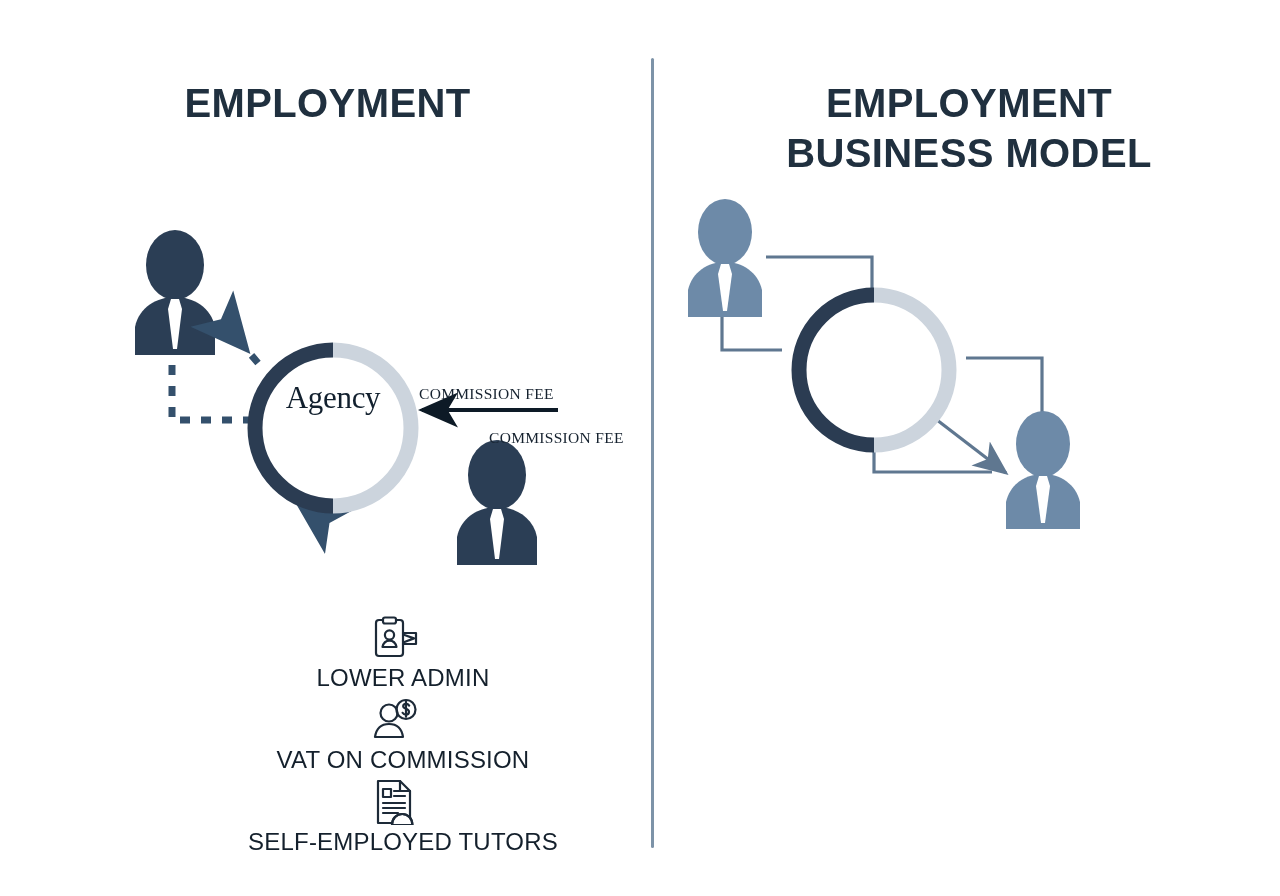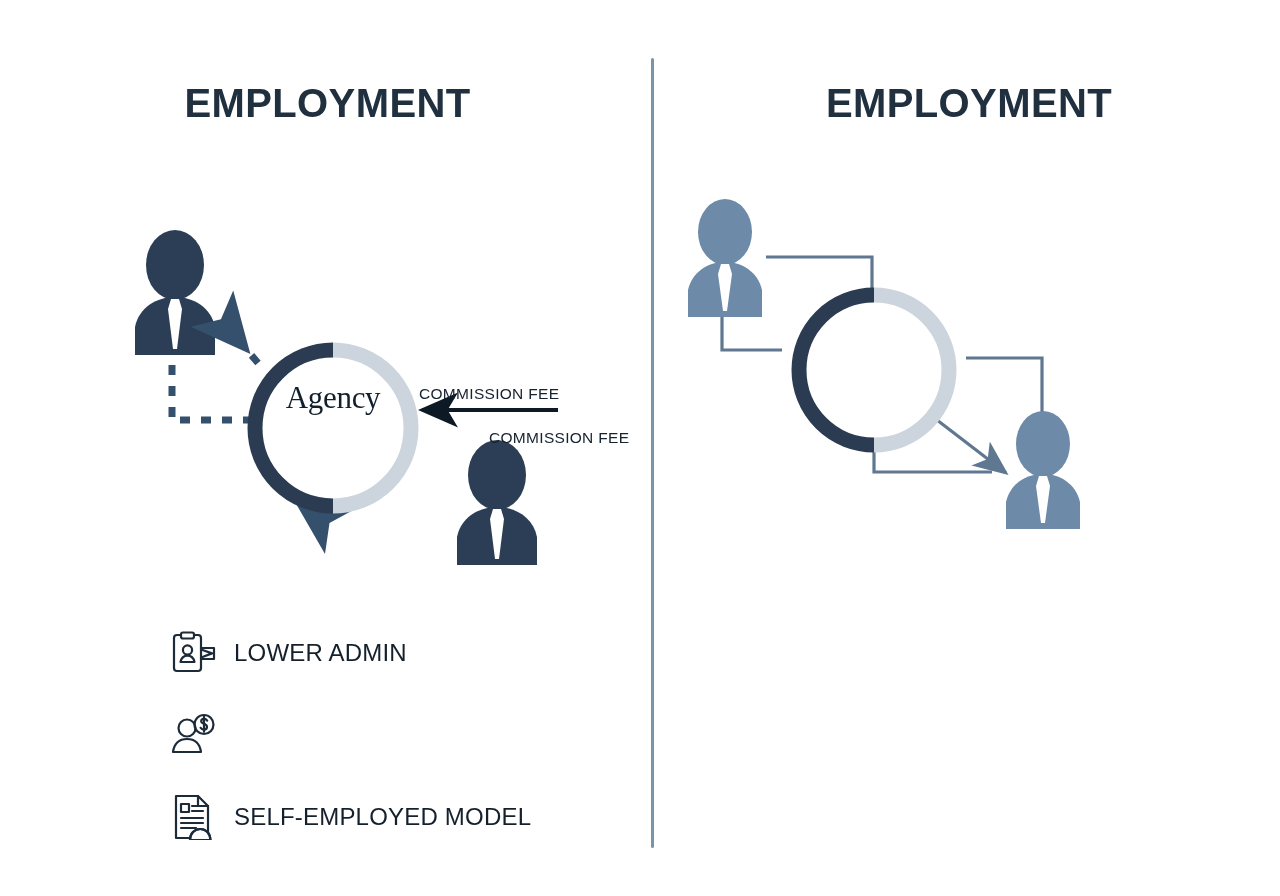--- a/index.html
+++ b/index.html
@@ -60,34 +60,35 @@
   .logo-label .l2{display:block;font-size:31px;letter-spacing:-0.3px;}
   .logo-left{left:248px;top:382px;width:170px;text-align:center;}
 
   
   .fee{
     position:absolute;
     font-size:15.5px;
     letter-spacing:0.3px;
     color:#16222f;
     white-space:nowrap;
+    font-family:Liberation Serif, serif;
   }
   .fee-top{left:419px;top:385px;}
   .fee-bottom{left:489px;top:429px;}
 
   
   .bullets{position:absolute;}
   .bullets-left{left:168px;top:612px;width:470px;}
 
   .bullet{
     display:flex;
     align-items:center;
     margin-bottom:0px;
   }
-  .bullets-left .bullet{height:82px;}
+  .bullets-left .bullet{height:82px;flex-direction:column;}
 
   .b-icon{
     flex:0 0 auto;
     width:52px;height:52px;
     display:flex;align-items:center;justify-content:center;
     margin-right:14px;
   }
   .b-icon svg{display:block;}
 
   .b-text{
@@ -177,43 +178,45 @@
       <div class="bullet">
         <span class="b-icon">
           <svg width="46" height="44" viewBox="0 0 46 44" fill="none" stroke="#1d2a38" stroke-width="2.2" stroke-linecap="round" stroke-linejoin="round">
             <circle cx="16" cy="15" r="8.5"></circle>
             <path d="M2 39 C3.4 29.6 9.2 26 16 26 C22.8 26 28.6 29.6 30 39 Z"></path>
             <circle cx="33" cy="11.5" r="9.5"></circle>
             <path d="M36.2 7.6 C35.4 6.3 34.2 5.8 33 5.8 C31.4 5.8 30.2 6.8 30.2 8.2 C30.2 11.2 36 10.4 36 13.8 C36 15.4 34.7 16.6 33 16.6 C31.6 16.6 30.3 16 29.6 14.8"></path>
             <path d="M33 3.7 L33 18.8"></path>
           </svg>
         </span>
+        <span class="b-text">VAT ON COMMISSION</span>
       </div>
 
       <div class="bullet">
         <span class="b-icon">
           <svg width="44" height="46" viewBox="0 0 44 46" fill="none" stroke="#1d2a38" stroke-width="2.2" stroke-linecap="round" stroke-linejoin="round">
             <path d="M4 2 L26 2 L36 12 L36 44 L4 44 Z"></path>
             <path d="M26 2 L26 12 L36 12"></path>
             <rect x="9" y="10" width="8" height="8"></rect>
             <path d="M20 12 L31 12 M20 17 L31 17 M9 24 L31 24 M9 29 L31 29 M9 34 L24 34"></path>
             <path d="M18 46 C18 39.4 22.6 35 28.2 35 C33.8 35 38.4 39.4 38.4 46 Z" fill="#ffffff"></path>
             <path d="M18 46 C18 39.4 22.6 35 28.2 35 C33.8 35 38.4 39.4 38.4 46"></path>
           </svg>
         </span>
-        <span class="b-text">SELF-EMPLOYED MODEL</span>
+        <span class="b-text">SELF-EMPLOYED TUTORS</span>
       </div>
 
     </div>
   </div>
 
   <div class="panel panel-right">
 
     <div class="title title-right">
       <span>EMPLOYMENT</span><br>
+      <span>BUSINESS MODEL</span>
     </div>
 
     <div class="diagram diagram-right">
       <svg width="626" height="380" viewBox="0 0 626 380" xmlns="http://www.w3.org/2000/svg">
         <defs>
           <marker id="arrLine" markerWidth="12" markerHeight="11" refX="10" refY="5.5" orient="auto">
             <path d="M11 5.5 L0 0.8 L2.8 5.5 L0 10.2 Z" fill="#5f7790"></path>
           </marker>
         </defs>
 

